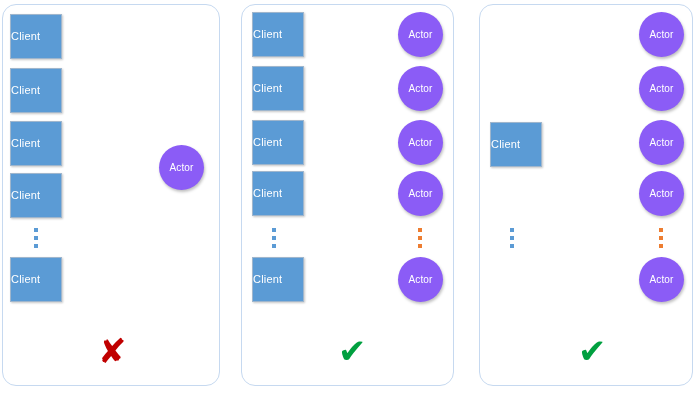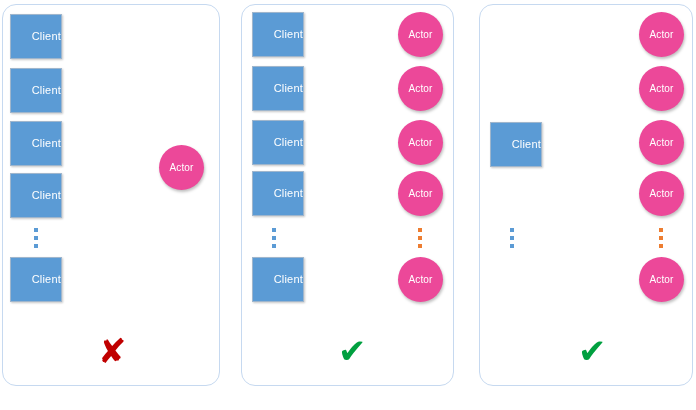--- a/index.html
+++ b/index.html
@@ -34,30 +34,30 @@
   .client-box {
     position: absolute;
     width: 52px;
     height: 45px;
     background: #5b9bd5;
     border: 1px solid #9fb6cd;
     box-sizing: border-box;
     color: #ffffff;
     font-size: 11px;
     line-height: 43px;
-    text-align: right;
+    text-align: left;
     box-shadow: 1px 1px 2px rgba(0,0,0,0.22);
     letter-spacing: 0.2px;
   }
   .actor-circle {
     position: absolute;
     width: 45px;
     height: 45px;
     border-radius: 50%;
-    background: #ec4899;
+    background: #8b5cf6;
     color: #ffffff;
     font-size: 10px;
     line-height: 45px;
     text-align: center;
     box-shadow: 1px 2px 3px rgba(0,0,0,0.25);
     letter-spacing: 0.1px;
   }
   .ellipsis {
     position: absolute;
     width: 5px;

